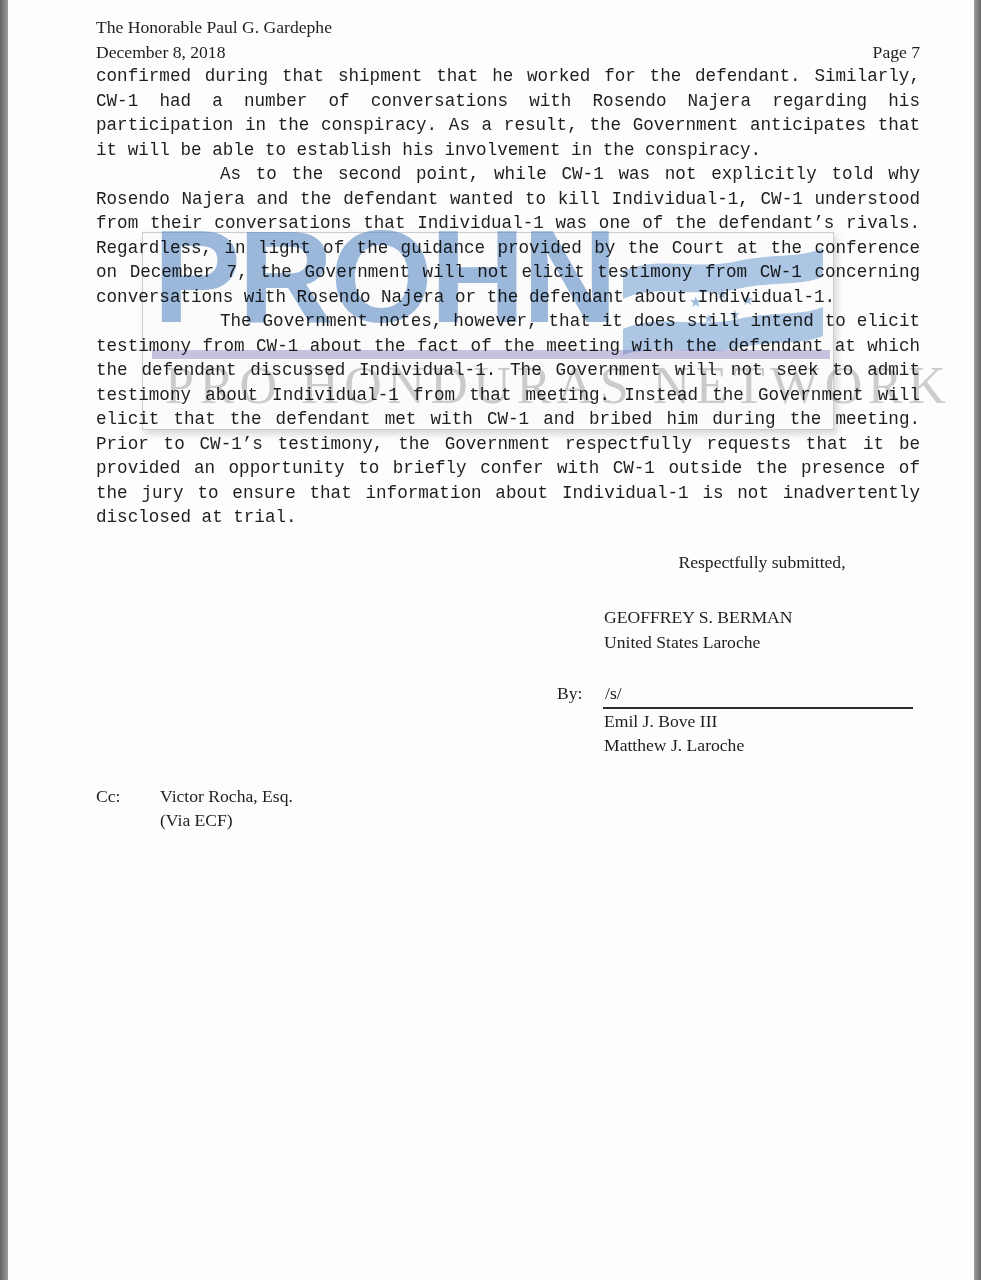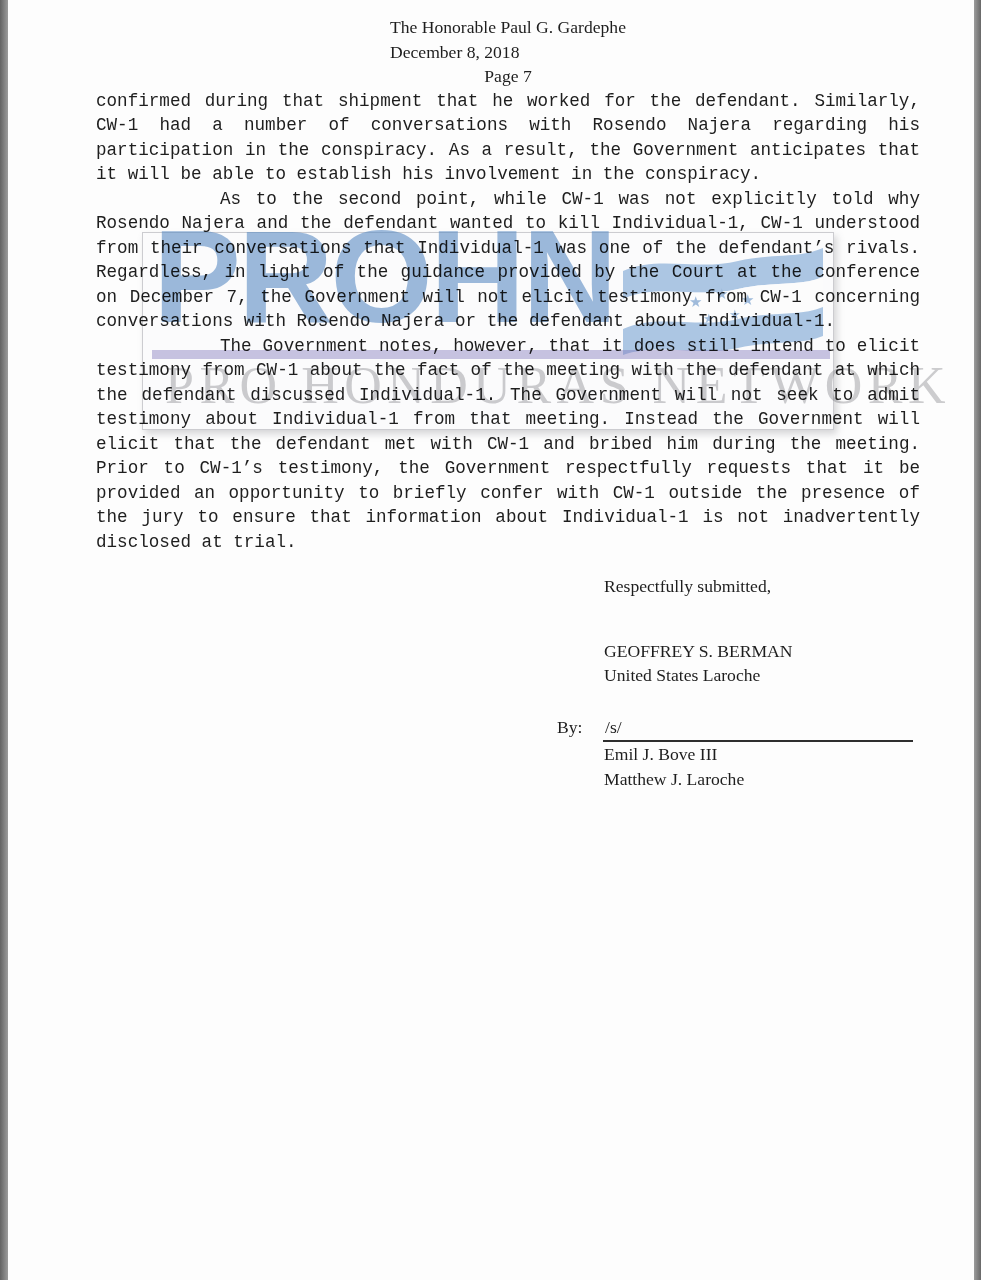--- a/index.html
+++ b/index.html
@@ -13,31 +13,31 @@
     font-size:17.6px;
     line-height:24.5px;
     color:#1e1e1e;
   }
   .edge { position:absolute; top:0; bottom:0; }
   .edge-left  { left:0;  width:8px; background:linear-gradient(to right,#636363,#9c9c9c); }
   .edge-right { right:0; width:7px; background:linear-gradient(to left,#686868,#9c9c9c); }
 
   .content { position:absolute; left:96px; top:15px; width:824px; }
 
-  .header-row { display:flex; justify-content:space-between; align-items:center;flex-direction:column; }
+  .header-row { display:flex; justify-content:space-between; align-items:flex-end; }
   .header-left div { white-space:nowrap; }
   .page-number { white-space:nowrap; }
 
   p.para { margin:0; text-align:justify;font-family:Liberation Mono, monospace; }
   .p1 { margin-top:17px; }
   .p2 { margin-top:18px; text-indent:124px; }
   .p3 { margin-top:18px; text-indent:124px; }
 
   .sig { margin-left:508px; margin-top:20px; }
-  .sig-closing { margin-bottom:40px; }
+  .sig-closing { margin-bottom:31px;text-align:center; }
   .by-row { margin-top:27px; margin-left:-47px; white-space:nowrap; }
   .by-label { display:inline-block; width:34px; margin-right:12px; }
   .sig-line {
     display:inline-block; width:308px;
     border-bottom:2px solid #2e2e2e;
     padding-left:2px; padding-bottom:1px;
   }
   .cc { margin-top:26px; display:flex; }
   .cc-label { width:64px; }
 
@@ -101,20 +101,27 @@
       <div>United States Laroche</div>
 
       <div class="by-row">
         <span class="by-label">By:</span><span class="sig-line"><span>/s/</span></span>
       </div>
 
       <div>Emil J. Bove III</div>
       <div>Matthew J. Laroche</div>
     </div>
 
+    <div class="cc">
+      <div class="cc-label">Cc:</div>
+      <div>
+        <div>Victor Rocha, Esq.</div>
+        <div>(Via ECF)</div>
+      </div>
+    </div>
 
   </div>
 
   <div class="watermark">
     <div class="wm-letters">PROHN</div>
 
     <svg class="wm-flag" viewBox="0 0 200 110" xmlns="http://www.w3.org/2000/svg" aria-hidden="true">
       <path d="M0,26 C35,10 75,26 115,16 C150,8 175,14 200,3 L200,32 C175,42 150,36 115,44 C75,54 35,38 0,54 Z" fill="#7fa8d6"></path>
       <path d="M0,54 C35,38 75,54 115,44 C150,36 175,42 200,32 L200,62 C175,72 150,66 115,74 C75,84 35,68 0,84 Z" fill="#ffffff" fill-opacity="0.78"></path>
       <path d="M0,84 C35,68 75,84 115,74 C150,66 175,72 200,62 L200,91 C175,101 150,95 115,103 C75,112 35,97 0,110 Z" fill="#7fa8d6"></path>

